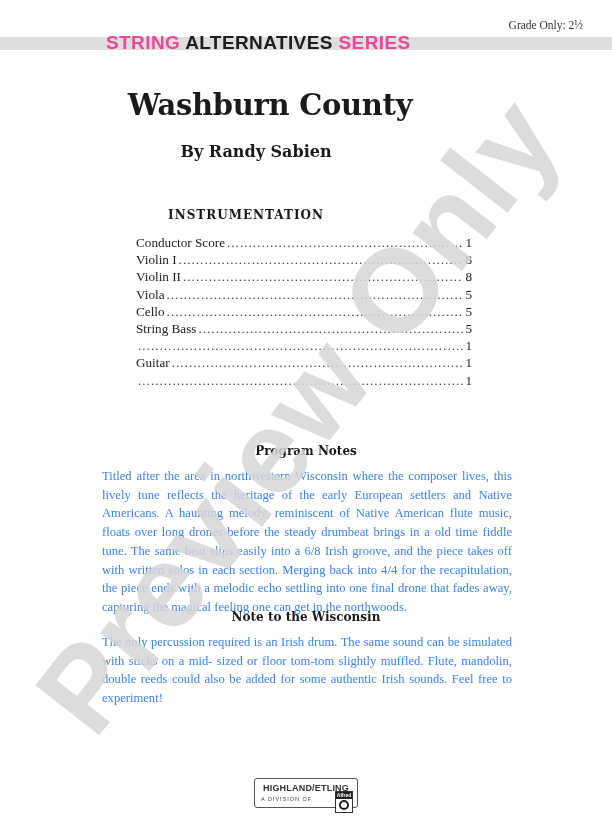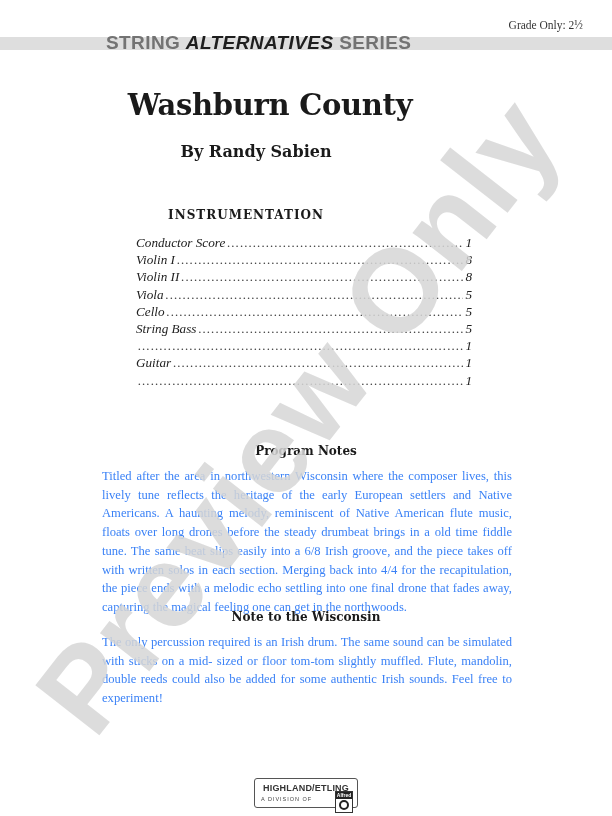--- a/index.html
+++ b/index.html
@@ -1,26 +1,26 @@
 <!DOCTYPE html>
 <html><head>
   <meta charset="utf-8">
   <style>
     html, body { margin:0; padding:0; background:#fff; }
     body { width:612px; height:816px; position:relative; overflow:hidden; font-family:"DejaVu Serif", serif; color:#222; }
     .grade { position:absolute; top:19px; right:29px; font-family:"Liberation Serif", serif; font-size:11.5px; color:#333; }
     .banner { position:absolute; top:37px; left:0; width:612px; height:13px; background:#dedede; }
     .series { position:absolute; top:33px; left:106px; font-family:"Liberation Sans", sans-serif; font-weight:bold; font-size:19px; letter-spacing:0.4px; line-height:20px; white-space:nowrap; }
-    .series .g { color:#737373; }
-    .series .d { color:#1e1e1e;font-style:italic; }
+    .series .g { color:#ec4899; }
+    .series .d { color:#1e1e1e; }
     .title { position:absolute; top:88px; left:0; width:540px; text-align:center; font-family:"DejaVu Serif", serif; font-weight:bold; font-size:29px; color:#1a1a1a; letter-spacing:-0.3px; }
     .byline { position:absolute; top:142px; left:0; width:512px; text-align:center; font-family:"DejaVu Serif", serif; font-weight:bold; font-size:16px; color:#1a1a1a; }
     .instr-h { position:absolute; top:208px; left:0; width:492px; text-align:center; font-family:"DejaVu Serif", serif; font-weight:bold; font-size:12px; letter-spacing:1px; color:#1a1a1a; }
     .instr-list { position:absolute; top:234px; left:136px; width:336px; font-family:"Liberation Serif", serif; font-size:13.2px; color:#222; }
-    .instr-row { display:flex; align-items:center; height:17.2px; line-height:17.2px; white-space:nowrap; overflow:hidden;font-style:italic; }
+    .instr-row { display:flex; align-items:center; height:17.2px; line-height:17.2px; white-space:nowrap; overflow:hidden; }
     .instr-row .lbl { flex:0 0 auto; }
     .instr-row .dots { flex:1 1 auto; overflow:hidden; margin:0 2px; color:#444; letter-spacing:1px; }
     .instr-row .dots::after { content:"................................................................................................................................"; }
     .instr-row .qty { flex:0 0 auto; }
     .h2 { position:absolute; left:0; width:612px; text-align:center; font-family:"DejaVu Serif", serif; font-weight:bold; font-size:12px; color:#1a1a1a; }
     .para { position:absolute; left:102px; width:410px; font-family:"Liberation Serif", serif; font-size:12.6px; line-height:18.7px; text-align:justify; color:#3b82f6; }
     .logo { position:absolute; top:778px; left:254px; width:104px; height:30px; border:1px solid #555; border-radius:3px; box-sizing:border-box; background:#fff; }
     .logo .l1 { position:absolute; top:4px; left:0; width:100%; text-align:center; font-family:"Liberation Sans", sans-serif; font-weight:bold; font-size:9px; color:#333; letter-spacing:0.2px; }
     .logo .l2 { position:absolute; top:17px; left:6px; font-family:"Liberation Sans", sans-serif; font-size:5.5px; letter-spacing:1px; color:#444; }
     .logo .alfred { position:absolute; top:12px; left:80px; width:18px; height:22px; border:1px solid #333; background:#fff; box-sizing:border-box; }

